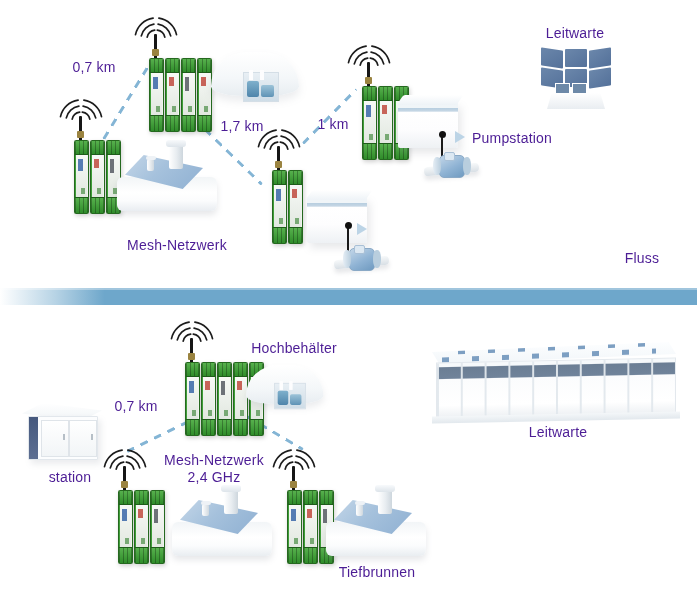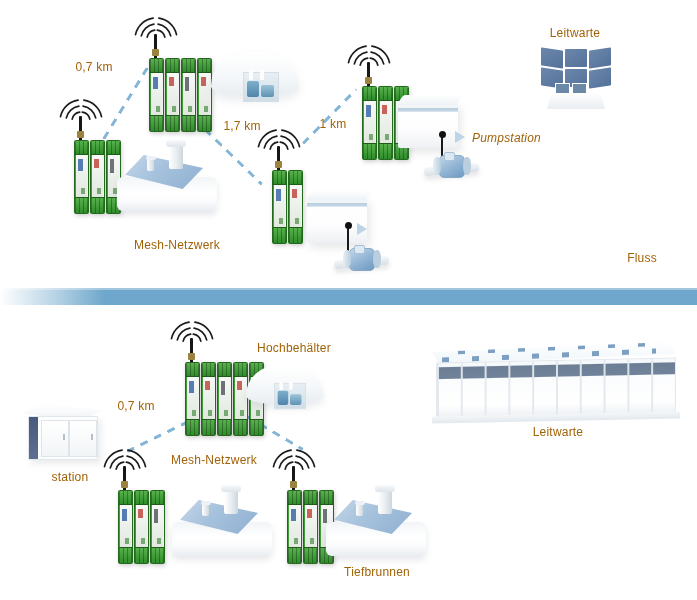--- a/index.html
+++ b/index.html
@@ -1,21 +1,21 @@
 <!DOCTYPE html>
 <html><head>
 <meta charset="utf-8">
 <style>
   html,body{margin:0;padding:0;background:#fff;}
   .canvas{position:relative;width:697px;height:600px;background:#ffffff;overflow:hidden;
           font-family:"Liberation Sans",sans-serif;color:#1d1d1d;}
 
   
-  .lbl{position:absolute;font-size:12px;line-height:16px;text-align:center;letter-spacing:.2px;color:#a16207;}
-  .lbl.left{text-align:left;font-style:italic;}
+  .lbl{position:absolute;font-size:14px;line-height:16px;text-align:center;letter-spacing:.2px;color:#4c1d95;}
+  .lbl.left{text-align:left;}
 
   
   .river{position:absolute;left:0;right:0;top:288px;height:17px;
          background:linear-gradient(90deg,rgba(110,167,203,0) 0%,rgba(110,167,203,.5) 8%,#6ea7cb 15%,#6ea7cb 100%);
          box-shadow:inset 0 2px 0 rgba(255,255,255,.35);}
 
   
   .dash{position:absolute;height:3px;border-radius:2px;transform-origin:0 50%;
         background:repeating-linear-gradient(90deg,#84b5d5 0 8px,transparent 8px 15px);}
 
@@ -458,20 +458,21 @@
       <i class="vents v1"></i>
       <i class="vents v2"></i>
     </div>
     <div class="ww-body"></div>
   </div>
 
   <div class="lbl" style="left:249px;top:340px;width:90px;">Hochbehälter</div>
   <div class="lbl" style="left:106px;top:398px;width:60px;">0,7 km</div>
   <div class="lbl" style="left:154px;top:452px;width:120px;line-height:17px;">
     <div>Mesh-Netzwerk</div>
+    <div>2,4 GHz</div>
   </div>
   <div class="lbl" style="left:20px;top:469px;width:100px;line-height:17px;">
     <div>station</div>
   </div>
   <div class="lbl" style="left:498px;top:424px;width:120px;">Leitwarte</div>
   <div class="lbl" style="left:317px;top:564px;width:120px;">Tiefbrunnen</div>
 
 </div>
 
 </body></html>

